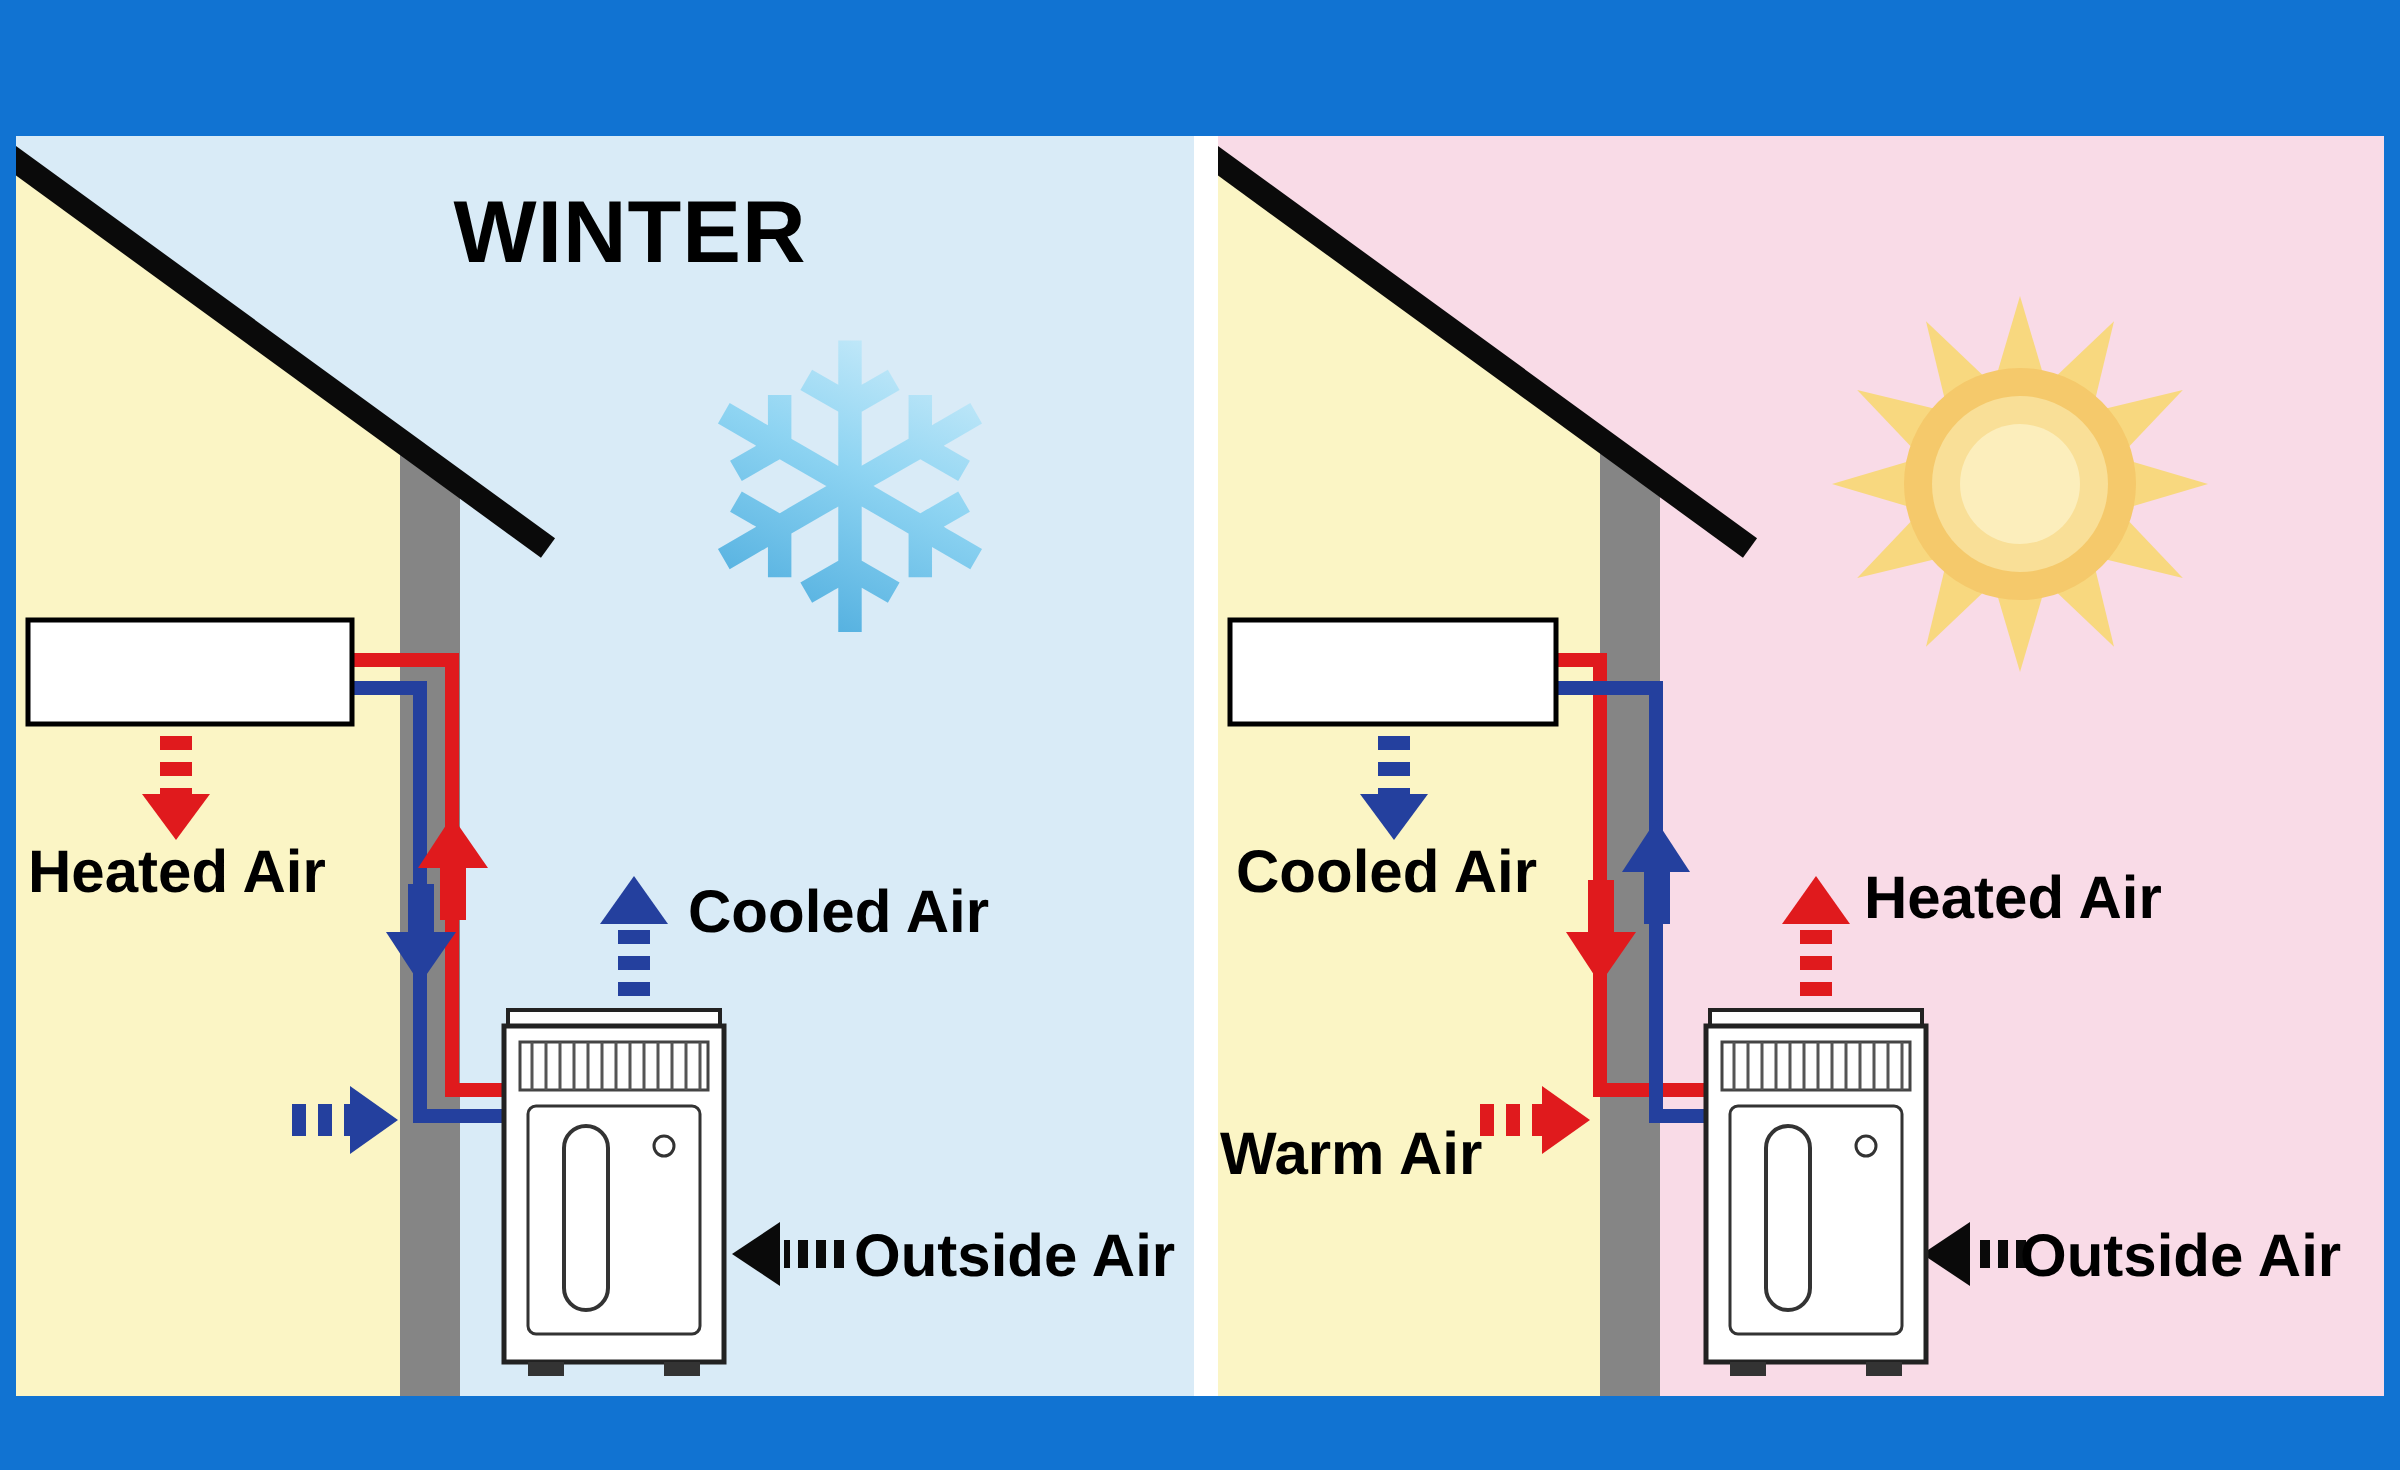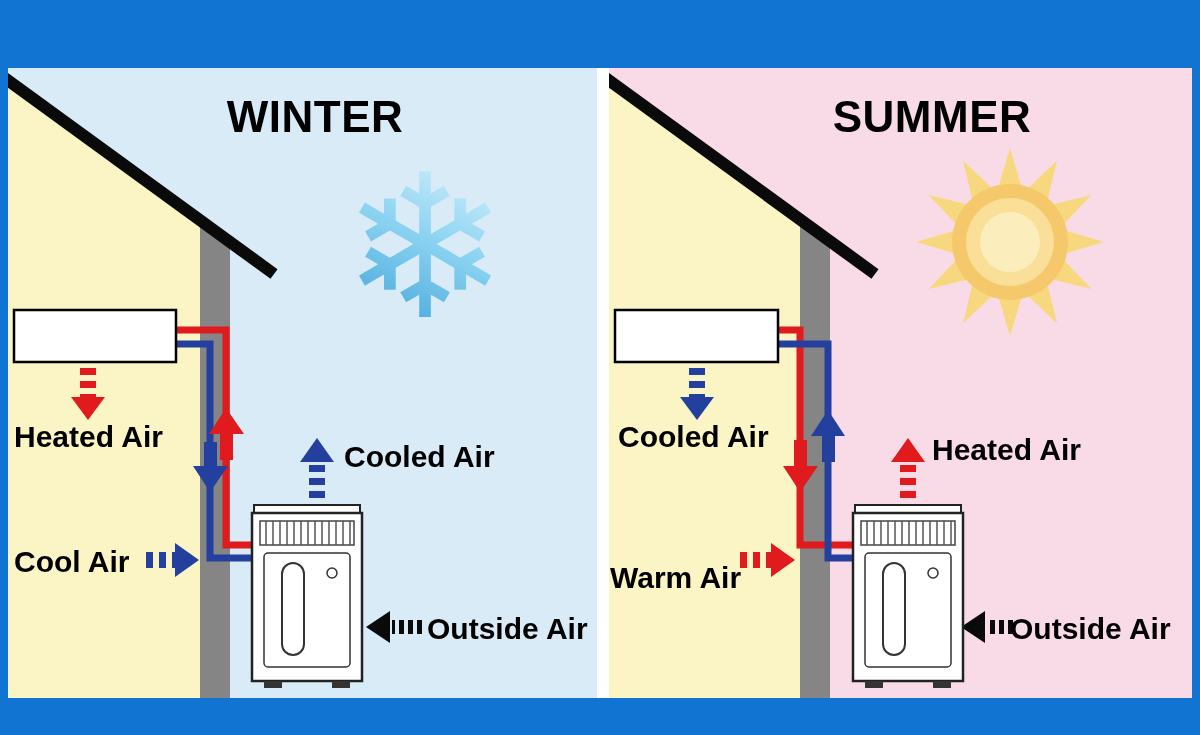--- a/index.html
+++ b/index.html
@@ -105,21 +105,20 @@
         <circle class="ou-knob" cx="80" cy="68" r="5"></circle>
         <rect class="ou-foot" x="12" y="176" width="18" height="7"></rect>
         <rect class="ou-foot" x="80" y="176" width="18" height="7"></rect>
       </g>
     </svg>
 
     <div class="snowflake">❄</div>
 
     <div class="title" style="left:157px;width:300px;">WINTER</div>
     <div class="label" style="left:6px;top:353px;">Heated Air</div>
-    <div class="label" style="left:6px;top:478px;">Cool Air</div>
     <div class="label" style="left:336px;top:373px;">Cooled Air</div>
     <div class="label" style="left:419px;top:545px;">Outside Air</div>
   </div>
 
   <div class="panel" id="summer-panel">
     <svg class="panel-svg" viewBox="0 0 583 630">
       <polygon class="house-fill" points="0,18 191,158 191,630 0,630"></polygon>
       <polygon class="wall-fill" points="191,150 221,172 221,630 191,630"></polygon>
       <line class="roof-line" x1="-6" y1="8" x2="266" y2="206"></line>
 
@@ -185,21 +184,20 @@
         <rect class="ou-vent" x="8" y="16" width="94" height="24"></rect>
         <path class="ou-lines" d="M14 16 V40 M21 16 V40 M28 16 V40 M35 16 V40 M42 16 V40 M49 16 V40 M56 16 V40 M63 16 V40 M70 16 V40 M77 16 V40 M84 16 V40 M91 16 V40 M98 16 V40"></path>
         <rect class="ou-panel" x="12" y="48" width="86" height="114" rx="4"></rect>
         <rect class="ou-slot" x="30" y="58" width="22" height="92" rx="11"></rect>
         <circle class="ou-knob" cx="80" cy="68" r="5"></circle>
         <rect class="ou-foot" x="12" y="176" width="18" height="7"></rect>
         <rect class="ou-foot" x="80" y="176" width="18" height="7"></rect>
       </g>
     </svg>
 
-    <div class="title" style="left:173px;width:300px;">SUMMER</div>
     <div class="label" style="left:9px;top:353px;">Cooled Air</div>
     <div class="label" style="left:1px;top:494px;">Warm Air</div>
     <div class="label" style="left:323px;top:366px;">Heated Air</div>
     <div class="label" style="left:401px;top:545px;">Outside Air</div>
   </div>
 
   <div id="ground"></div>
 </div>
 
 </body></html>

